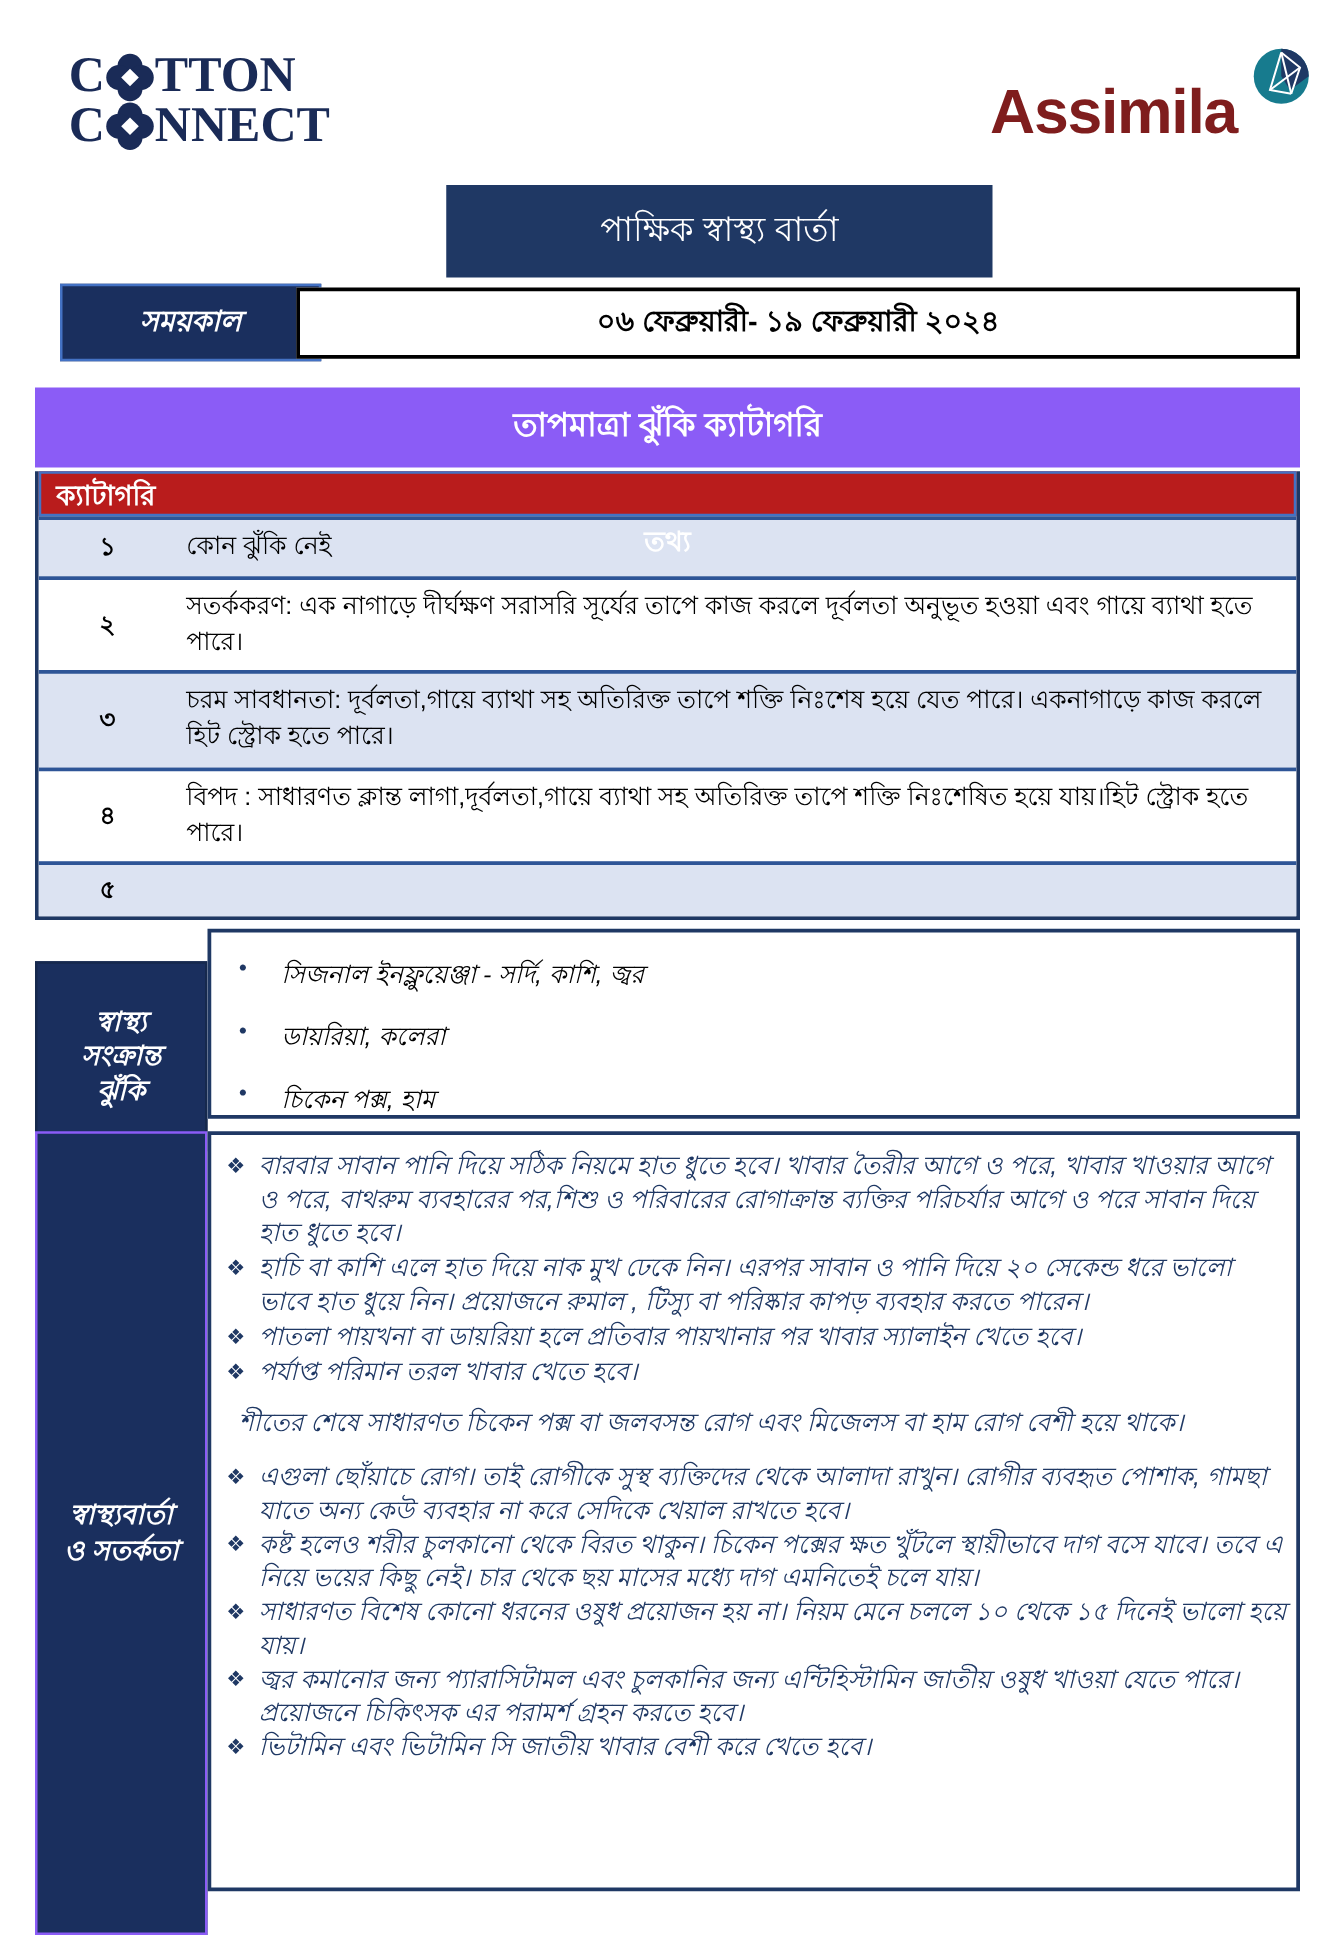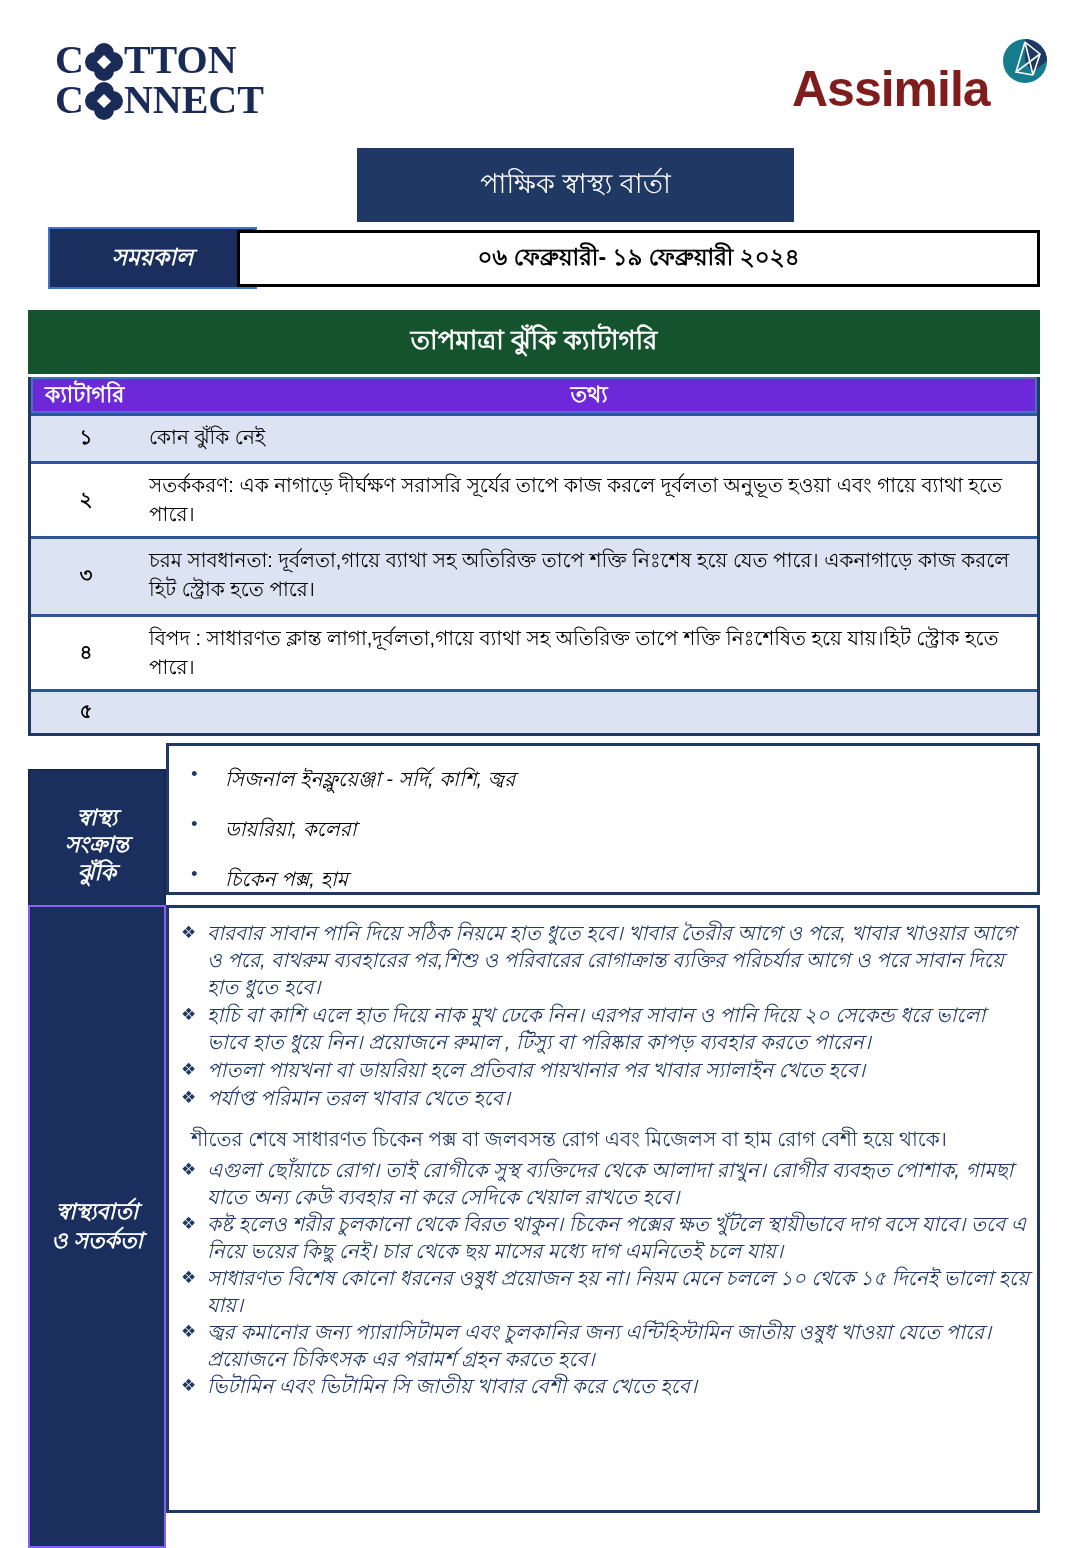--- a/index.html
+++ b/index.html
@@ -22,24 +22,24 @@
             display:flex; align-items:center; justify-content:center; font-size:27px; }
 
   
   .period-label { position:absolute; left:28px; top:227px; width:209px; height:62px; background:#1a2f5e;
                   border:2px solid #4472C4; color:#fff; font-style:italic; font-weight:bold; font-size:23px;
                   display:flex; align-items:center; justify-content:center;margin-left:20px; }
   .period-value { position:absolute; left:237px; top:230px; width:803px; height:57px; background:#fff; border:3px solid #000;
                   color:#000; font-weight:bold; font-size:23px; display:flex; align-items:center; justify-content:center; }
 
   
-  .section-title { position:absolute; left:28px; top:310px; width:1012px; height:64px; background:#14532d; color:#fff;
+  .section-title { position:absolute; left:28px; top:310px; width:1012px; height:64px; background:#8b5cf6; color:#fff;
                    font-weight:bold; font-size:26px; display:flex; align-items:center; justify-content:center; }
   .risk-table { position:absolute; left:28px; top:377px; width:1012px; border:3px solid #1F3864; border-top:none; }
-  .rt-head { display:flex; background:#6d28d9; border:2px solid #4472C4; height:36px; color:#fff; font-weight:bold; font-size:22px; }
+  .rt-head { display:flex; background:#b91c1c; border:2px solid #4472C4; height:36px; color:#fff; font-weight:bold; font-size:22px;flex-direction:column; }
   .rt-head .c1 { width:110px; padding-left:12px; display:flex; align-items:center; }
   .rt-head .c2 { flex:1; display:flex; align-items:center; justify-content:center; }
   .rt-row { display:flex; border-top:3px solid #2E5597; font-size:20px; color:#000; }
   .rt-row:first-of-type { border-top:none; }
   .rt-row .num { width:110px; display:flex; align-items:center; justify-content:center; font-weight:bold; }
   .rt-row .txt { flex:1; padding:7px 6px 7px 8px; line-height:1.45; }
   .bg-lite { background:#DCE3F2; }
   .bg-white { background:#fff; }
   .h-r1 { min-height:48px; } .h-r2 { min-height:70px; } .h-r3 { min-height:78px; }
   .h-r4 { min-height:72px; } .h-r5 { min-height:44px; }
@@ -55,21 +55,21 @@
 
   
   .adv-side { position:absolute; left:28px; top:905px; width:138px; height:643px; background:#1a2f5e; border:2px solid #8b5cf6;
               color:#fff; font-weight:bold; font-style:italic; font-size:22px; line-height:1.3;
               display:flex; flex-direction:column; align-items:center; justify-content:center; text-align:center; }
   .adv-box { position:absolute; left:166px; top:905px; width:874px; height:608px; background:#fff; border:3px solid #1F3864;
              padding:12px 8px 0 12px; color:#1F3864; }
   .adv-b { display:flex; font-style:italic; font-size:20px; line-height:1.35; }
   .adv-b .mark { width:26px; flex:none; font-style:normal; font-size:17px; padding-top:2px; color:#1F3864; }
   .adv-b .bt { flex:1; }
-  .adv-para { font-size:20px; line-height:1.35; margin:14px 0 4px 10px; }
+  .adv-para { font-style:italic; font-size:20px; line-height:1.35; margin:14px 0 16px 10px; }
   .grp-top .adv-b { margin-bottom:1px; }
   .grp-bottom { margin-top:2px; }
 </style>
 </head>
 <body>
 
 <div class="page">
 
   <div class="cc-logo">
     <div class="cc-line">

